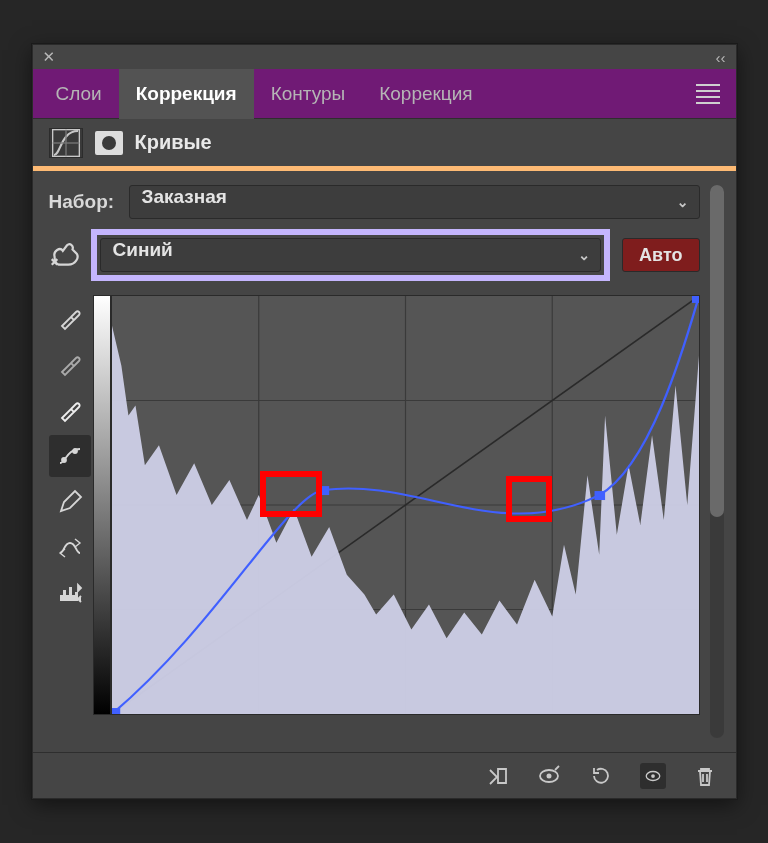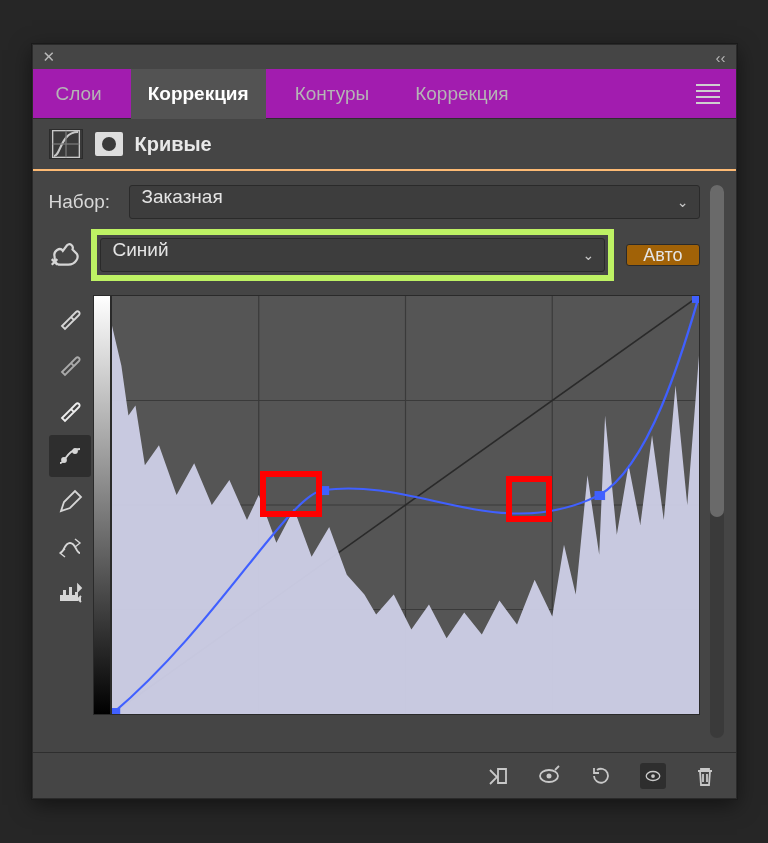--- a/index.html
+++ b/index.html
@@ -35,22 +35,22 @@
   .panel-header .close, .panel-header .collapse {
     color: #b8b8b8;
     cursor: pointer;
     font-size: 15px;
   }
   .tabs {
     display: flex;
     align-items: center;
     height: 50px;
     padding: 0 6px;
-    gap: 12px;
-    background: #a21caf;
+    gap: 0;
+    background: #701a75;
     border-bottom: 1px solid #2e2e2e;
     text-align: center;
   }
   .tab {
     padding: 0 17px;
     height: 50px;
     display: flex;
     align-items: center;
     color: #b5b5b5;
     font-size: 19px;
@@ -73,21 +73,21 @@
     cursor: pointer;
   }
   .hamburger span { height: 2px; background: #cfcfcf; width: 100%; }
 
   .title-row {
     display: flex;
     align-items: center;
     height: 52px;
     padding: 0 16px;
     gap: 12px;
-    border-bottom: 2px solid #fdba74;
+    border-bottom: 5px solid #fdba74;
   }
   .icon-btn {
     width: 34px; height: 30px;
     background: #3a3a3a;
     border: 1px solid #2c2c2c;
     display: flex; align-items: center; justify-content: center;
   }
   .mask-icon {
     width: 28px; height: 24px;
     border: 2px solid #ddd;
@@ -104,20 +104,21 @@
     flex: 1;
     display: flex;
     padding: 14px 12px 14px 16px;
     gap: 0;
     position: relative;
   }
   .controls {
     flex: 1;
     display: flex;
     flex-direction: column;
+    font-weight: bold;
   }
   .row {
     display: flex;
     align-items: center;
     gap: 12px;
     margin-bottom: 10px;
   }
   .label { font-size: 19px; color: #d8d8d8; min-width: 68px; }
   .select {
     flex: 1;
@@ -130,27 +131,27 @@
     padding: 0 12px;
     font-size: 19px;
     position: relative;
     cursor: pointer;
   }
   .select .chev {
     position: absolute; right: 10px; top: 50%; transform: translateY(-50%);
     font-size: 14px; color: #c8c8c8;
   }
   .highlight-red {
-    border: 6px solid #bef264;
+    border: 6px solid #c4b5fd;
     padding: 3px;
     margin-left: -6px;
   }
   .auto-btn {
-    height: 22px; padding: 0 16px;
-    background: #a16207; border: 1px solid #2a2a2a; border-radius:3px;
+    height: 34px; padding: 0 16px;
+    background: #7f1d1d; border: 1px solid #2a2a2a; border-radius:3px;
     color: #e4e4e4; font-size: 18px; display:flex;align-items:center;cursor:pointer;
   }
   .hand-icon {
     width: 36px; height: 34px; display:flex;align-items:center;justify-content:center;
     cursor:pointer;
   }
 
   .curve-area {
     display: flex;
     margin-top: 4px;

